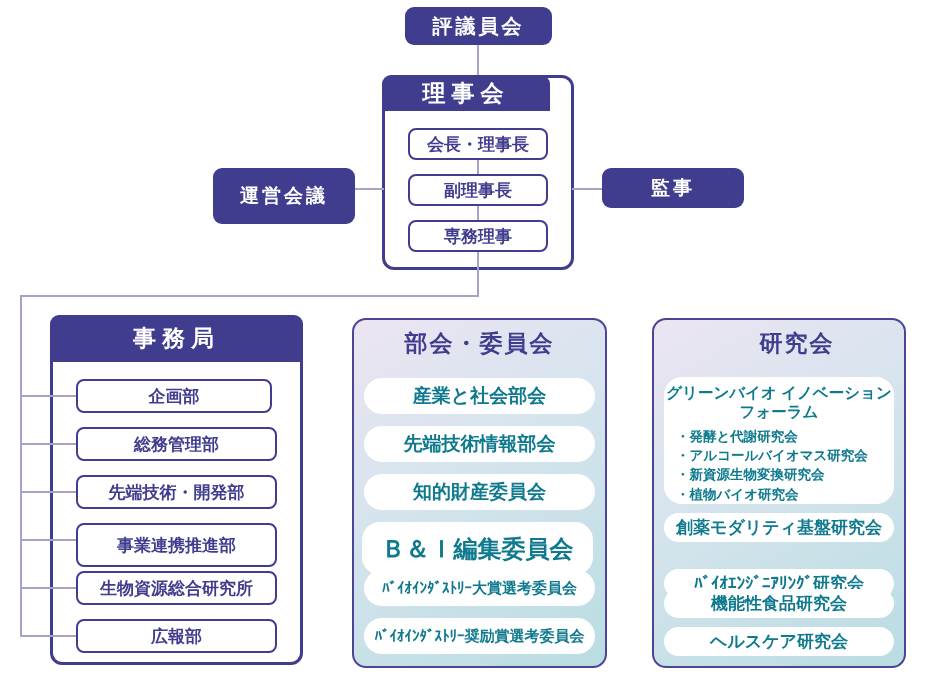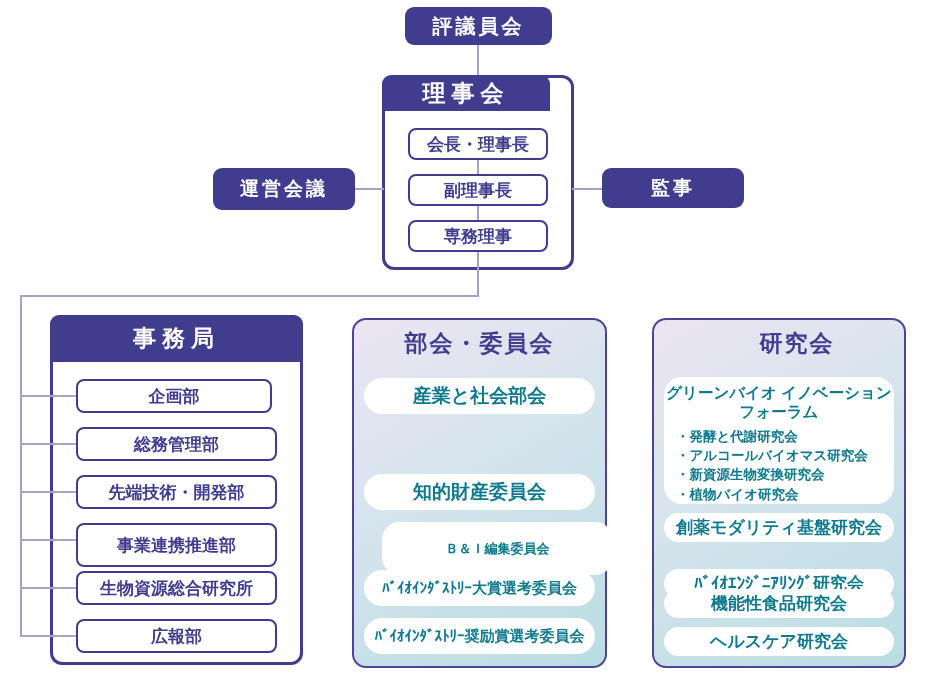--- a/index.html
+++ b/index.html
@@ -72,37 +72,38 @@
   <div class="line abs" style="left:20px;top:635px;width:57px;height:2px;"></div>
 
   <div class="darkbox abs" style="left:405px;top:7px;width:147px;height:38px;font-size:20px;">評議員会</div>
 
   <div class="panel abs" style="left:382px;top:75px;width:192px;height:195px;"></div>
   <div class="panel-header abs" style="left:382px;top:75px;width:168px;height:36px;font-size:23px;">理事会</div>
   <div class="whitebox abs" style="left:408px;top:128px;width:140px;height:32px;font-size:17px;">会長・理事長</div>
   <div class="whitebox abs" style="left:408px;top:174px;width:140px;height:32px;font-size:17px;">副理事長</div>
   <div class="whitebox abs" style="left:408px;top:220px;width:140px;height:32px;font-size:17px;">専務理事</div>
 
-  <div class="darkbox abs" style="left:213px;top:168px;width:142px;height:42px;font-size:19px;">運営会議</div>
+  <div class="darkbox abs" style="left:213px;top:168px;width:142px;height:56px;font-size:19px;">運営会議</div>
   <div class="darkbox abs" style="left:602px;top:168px;width:142px;height:40px;font-size:19px;">監事</div>
 
   <div class="panel abs" style="left:50px;top:315px;width:253px;height:350px;"></div>
   <div class="panel-header abs" style="left:50px;top:315px;width:253px;height:47px;font-size:23px;">事務局</div>
   <div class="whitebox abs" style="left:76px;top:379px;width:196px;height:34px;font-size:17px;">企画部</div>
   <div class="whitebox abs" style="left:76px;top:427px;width:201px;height:34px;font-size:17px;">総務管理部</div>
   <div class="whitebox abs" style="left:76px;top:475px;width:201px;height:34px;font-size:17px;">先端技術・開発部</div>
   <div class="whitebox abs" style="left:76px;top:523px;width:201px;height:44px;font-size:17px;">事業連携推進部</div>
   <div class="whitebox abs" style="left:76px;top:571px;width:201px;height:34px;font-size:17px;">生物資源総合研究所</div>
   <div class="whitebox abs" style="left:76px;top:619px;width:201px;height:34px;font-size:17px;">広報部</div>
 
   <div class="gradpanel abs" style="left:352px;top:318px;width:255px;height:350px;"></div>
   <div class="gradtitle abs" style="left:352px;top:328px;width:255px;height:30px;font-size:23px;">部会・委員会</div>
   <div class="pill abs" style="left:364px;top:378px;width:231px;height:36px;font-size:19px;">産業と社会部会</div>
+  <div class="pill abs" style="left:364px;top:426px;width:231px;height:36px;font-size:19px;">先端技術情報部会</div>
   <div class="pill abs" style="left:364px;top:474px;width:231px;height:36px;font-size:19px;">知的財産委員会</div>
-  <div class="pill abs" style="left:382px;top:522px;width:231px;height:53px;font-size:13px;">Ｂ＆Ｉ編集委員会</div>
+  <div class="pill abs" style="left:362px;top:522px;width:231px;height:53px;font-size:24px;">Ｂ＆Ｉ編集委員会</div>
   <div class="pill abs" style="left:364px;top:570px;width:231px;height:36px;font-size:15px;">ﾊﾞｲｵｲﾝﾀﾞｽﾄﾘｰ大賞選考委員会</div>
   <div class="pill abs" style="left:364px;top:618px;width:231px;height:36px;font-size:15px;">ﾊﾞｲｵｲﾝﾀﾞｽﾄﾘｰ奨励賞選考委員会</div>
 
   <div class="gradpanel abs" style="left:652px;top:318px;width:254px;height:350px;"></div>
   <div class="gradtitle abs" style="left:652px;top:328px;width:290px;height:30px;font-size:23px;">研究会</div>
 
   <div class="forumbox abs" style="left:664px;top:377px;width:230px;height:127px;">
     <div class="forum-title">グリーンバイオ イノベーション</div>
     <div class="forum-title">フォーラム</div>
     <ul class="forum-list">

